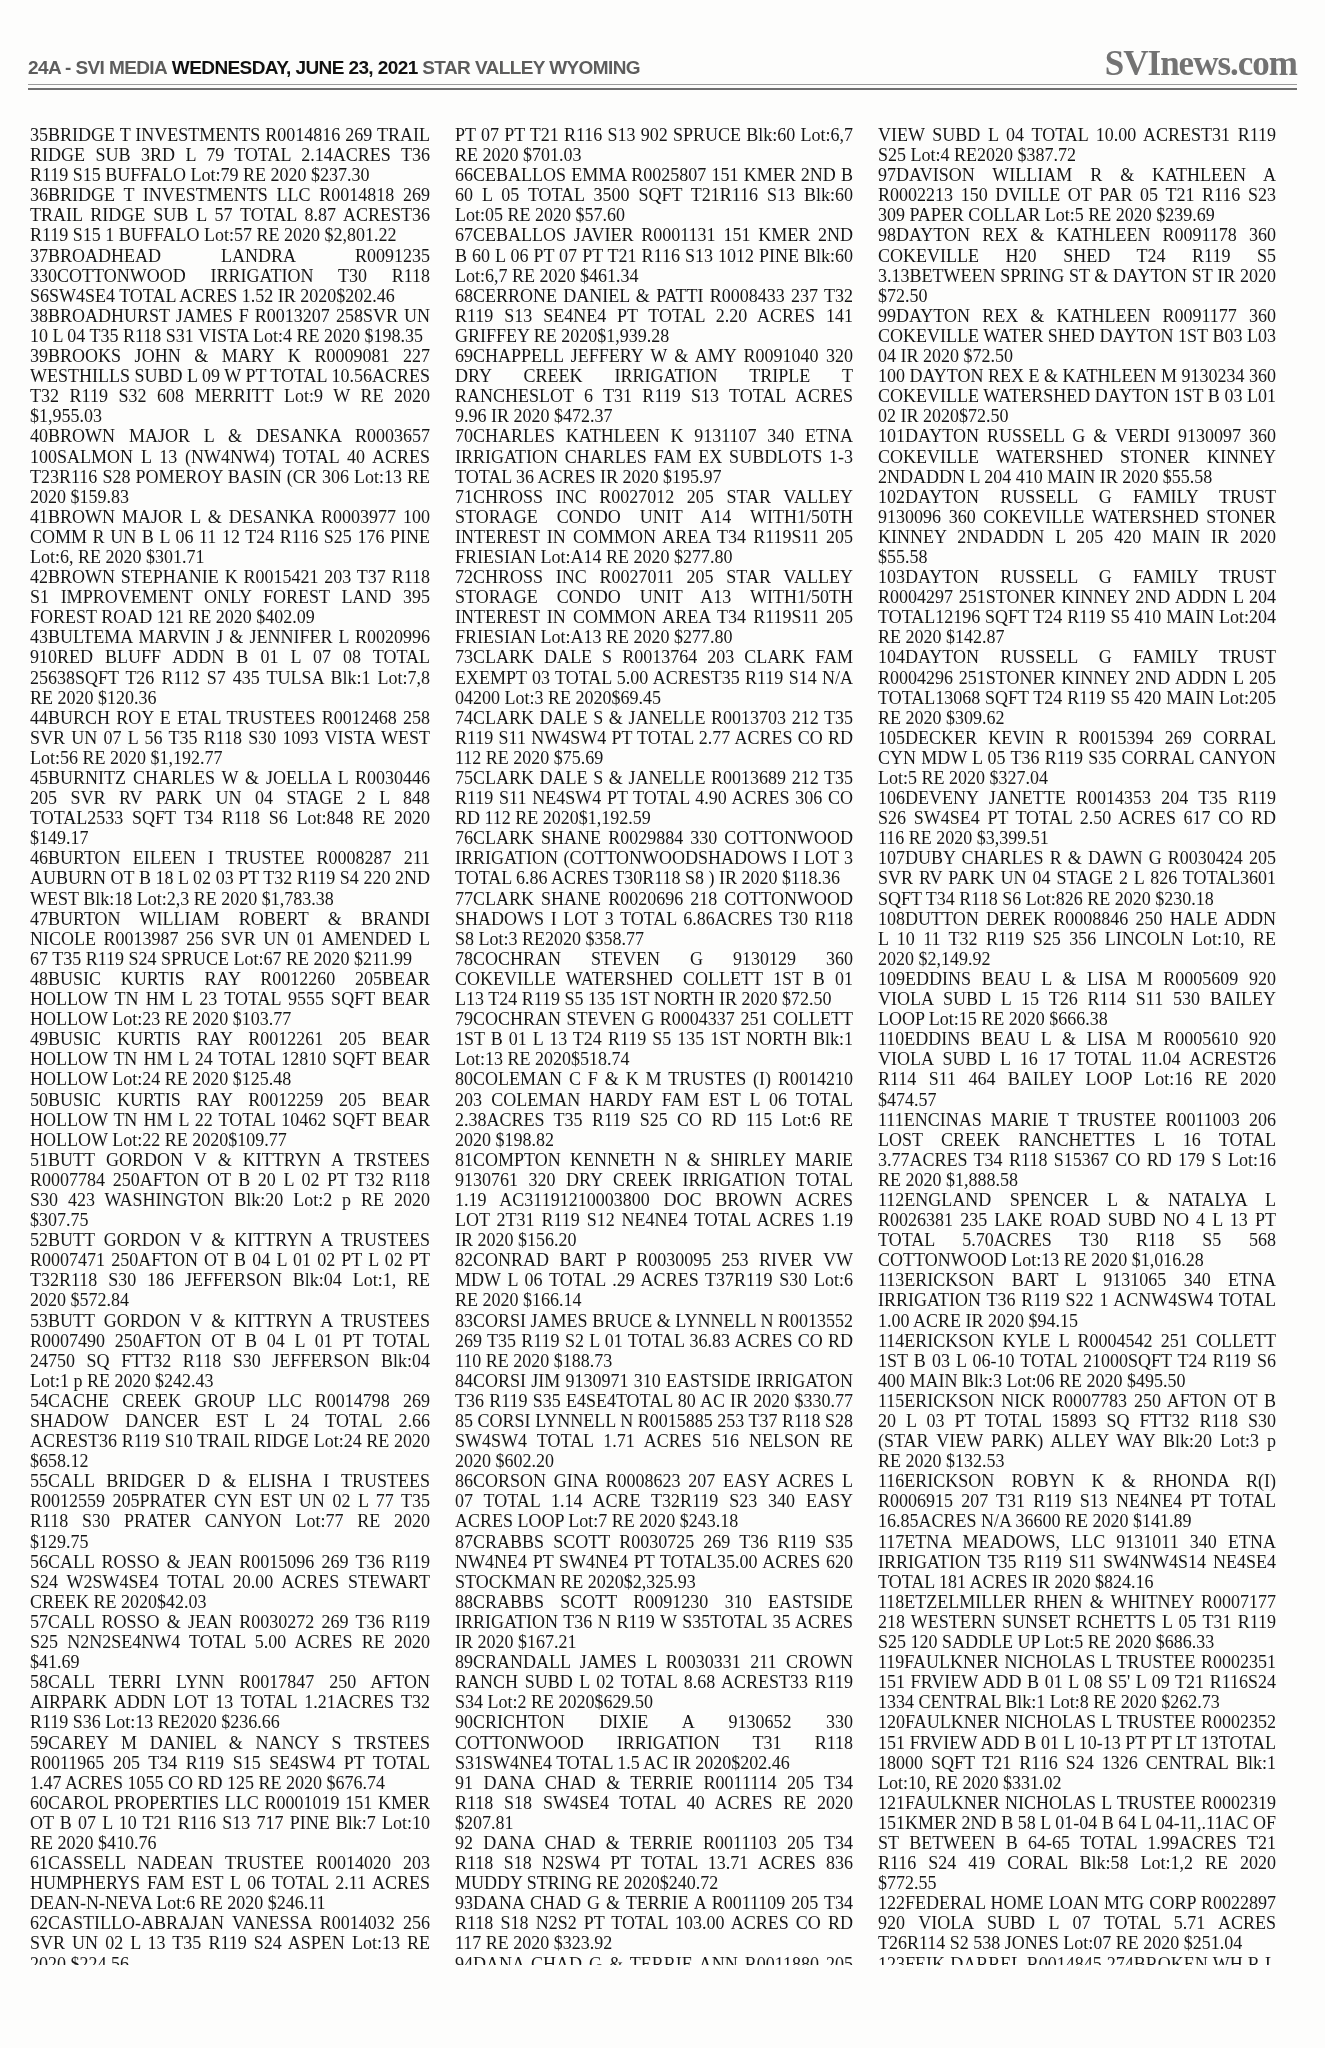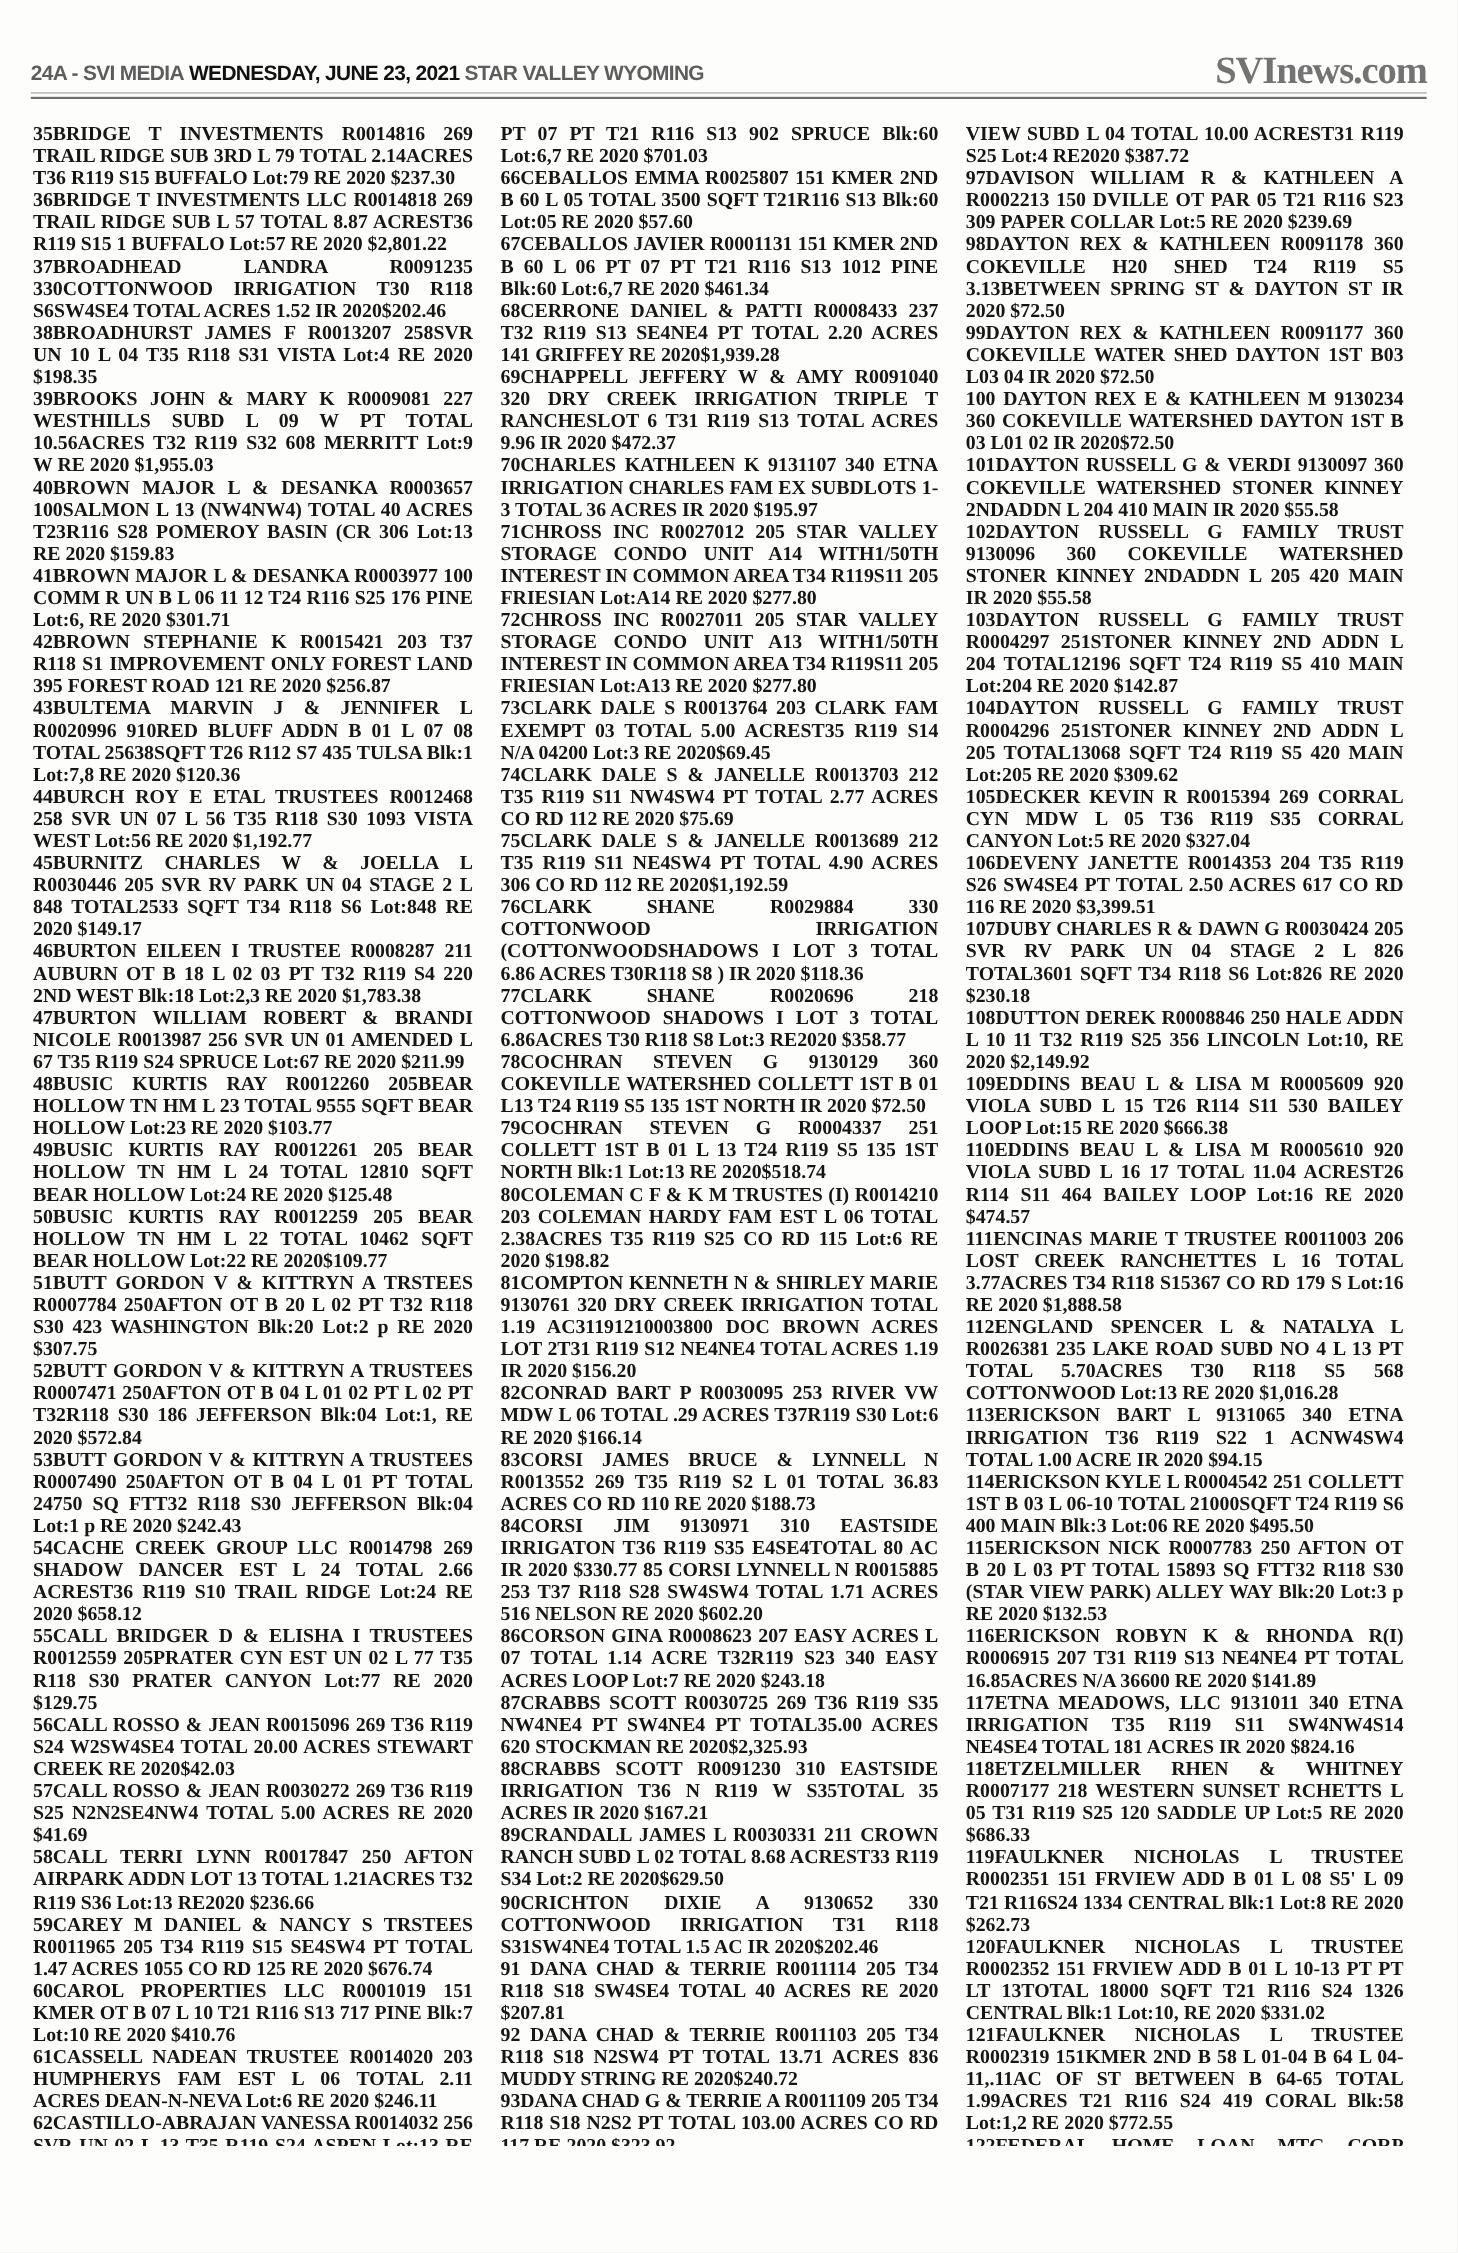--- a/index.html
+++ b/index.html
@@ -26,24 +26,23 @@
     font-family:"Liberation Serif",serif;
     font-weight:700;font-size:35px;letter-spacing:-1px;
     color:#737373;
   }
   #rule{
     position:absolute;left:28px;top:84px;width:1269px;height:3px;
     border-top:1px solid #9a9a9a;border-bottom:2px solid #6f6f6f;
   }
   
   .col{
-    position:absolute;top:111px;height:1840px;overflow:hidden;
+    position:absolute;top:125px;height:1840px;overflow:hidden;
     font-size:18px;line-height:20.1px;
     text-align:justify;
-    font-weight:bold;
   }
   #col-1{left:30px;width:400px;}
   #col-2{left:455px;width:398px;}
   #col-3{left:878px;width:398px;}
   .col p.entry{margin:0;padding:0;}
 </style>
 </head>
 <body>
 
 <div id="page">
@@ -59,21 +58,21 @@
   <div id="rule"></div>
 
   <div id="col-1" class="col">
       <p class="entry">35BRIDGE T INVESTMENTS R0014816 269 TRAIL RIDGE SUB 3RD L 79 TOTAL 2.14ACRES T36 R119 S15 BUFFALO Lot:79 RE 2020 $237.30</p>
       <p class="entry">36BRIDGE T INVESTMENTS LLC R0014818 269 TRAIL RIDGE SUB L 57 TOTAL 8.87 ACREST36 R119 S15 1 BUFFALO Lot:57 RE 2020 $2,801.22</p>
       <p class="entry">37BROADHEAD LANDRA R0091235 330COTTONWOOD IRRIGATION T30 R118 S6SW4SE4 TOTAL ACRES 1.52 IR 2020$202.46</p>
       <p class="entry">38BROADHURST JAMES F R0013207 258SVR UN 10 L 04 T35 R118 S31 VISTA Lot:4 RE 2020 $198.35</p>
       <p class="entry">39BROOKS JOHN &amp; MARY K R0009081 227 WESTHILLS SUBD L 09 W PT TOTAL 10.56ACRES T32 R119 S32 608 MERRITT Lot:9 W RE 2020 $1,955.03</p>
       <p class="entry">40BROWN MAJOR L &amp; DESANKA R0003657 100SALMON L 13 (NW4NW4) TOTAL 40 ACRES T23R116 S28 POMEROY BASIN (CR 306 Lot:13 RE 2020 $159.83</p>
       <p class="entry">41BROWN MAJOR L &amp; DESANKA R0003977 100 COMM R UN B L 06 11 12 T24 R116 S25 176 PINE Lot:6, RE 2020 $301.71</p>
-      <p class="entry">42BROWN STEPHANIE K R0015421 203 T37 R118 S1 IMPROVEMENT ONLY FOREST LAND 395 FOREST ROAD 121 RE 2020 $256.87</p>
+      <p class="entry">42BROWN STEPHANIE K R0015421 203 T37 R118 S1 IMPROVEMENT ONLY FOREST LAND 395 FOREST ROAD 121 RE 2020 $402.09</p>
       <p class="entry">43BULTEMA MARVIN J &amp; JENNIFER L R0020996 910RED BLUFF ADDN B 01 L 07 08 TOTAL 25638SQFT T26 R112 S7 435 TULSA Blk:1 Lot:7,8 RE 2020 $120.36</p>
       <p class="entry">44BURCH ROY E ETAL TRUSTEES R0012468 258 SVR UN 07 L 56 T35 R118 S30 1093 VISTA WEST Lot:56 RE 2020 $1,192.77</p>
       <p class="entry">45BURNITZ CHARLES W &amp; JOELLA L R0030446 205 SVR RV PARK UN 04 STAGE 2 L 848 TOTAL2533 SQFT T34 R118 S6 Lot:848 RE 2020 $149.17</p>
       <p class="entry">46BURTON EILEEN I TRUSTEE R0008287 211 AUBURN OT B 18 L 02 03 PT T32 R119 S4 220 2ND WEST Blk:18 Lot:2,3 RE 2020 $1,783.38</p>
       <p class="entry">47BURTON WILLIAM ROBERT &amp; BRANDI NICOLE R0013987 256 SVR UN 01 AMENDED L 67 T35 R119 S24 SPRUCE Lot:67 RE 2020 $211.99</p>
       <p class="entry">48BUSIC KURTIS RAY R0012260 205BEAR HOLLOW TN HM L 23 TOTAL 9555 SQFT BEAR HOLLOW Lot:23 RE 2020 $103.77</p>
       <p class="entry">49BUSIC KURTIS RAY R0012261 205 BEAR HOLLOW TN HM L 24 TOTAL 12810 SQFT BEAR HOLLOW Lot:24 RE 2020 $125.48</p>
       <p class="entry">50BUSIC KURTIS RAY R0012259 205 BEAR HOLLOW TN HM L 22 TOTAL 10462 SQFT BEAR HOLLOW Lot:22 RE 2020$109.77</p>
       <p class="entry">51BUTT GORDON V &amp; KITTRYN A TRSTEES R0007784 250AFTON OT B 20 L 02 PT T32 R118 S30 423 WASHINGTON Blk:20 Lot:2 p RE 2020 $307.75</p>
       <p class="entry">52BUTT GORDON V &amp; KITTRYN A TRUSTEES R0007471 250AFTON OT B 04 L 01 02 PT L 02 PT T32R118 S30 186 JEFFERSON Blk:04 Lot:1, RE 2020 $572.84</p>

